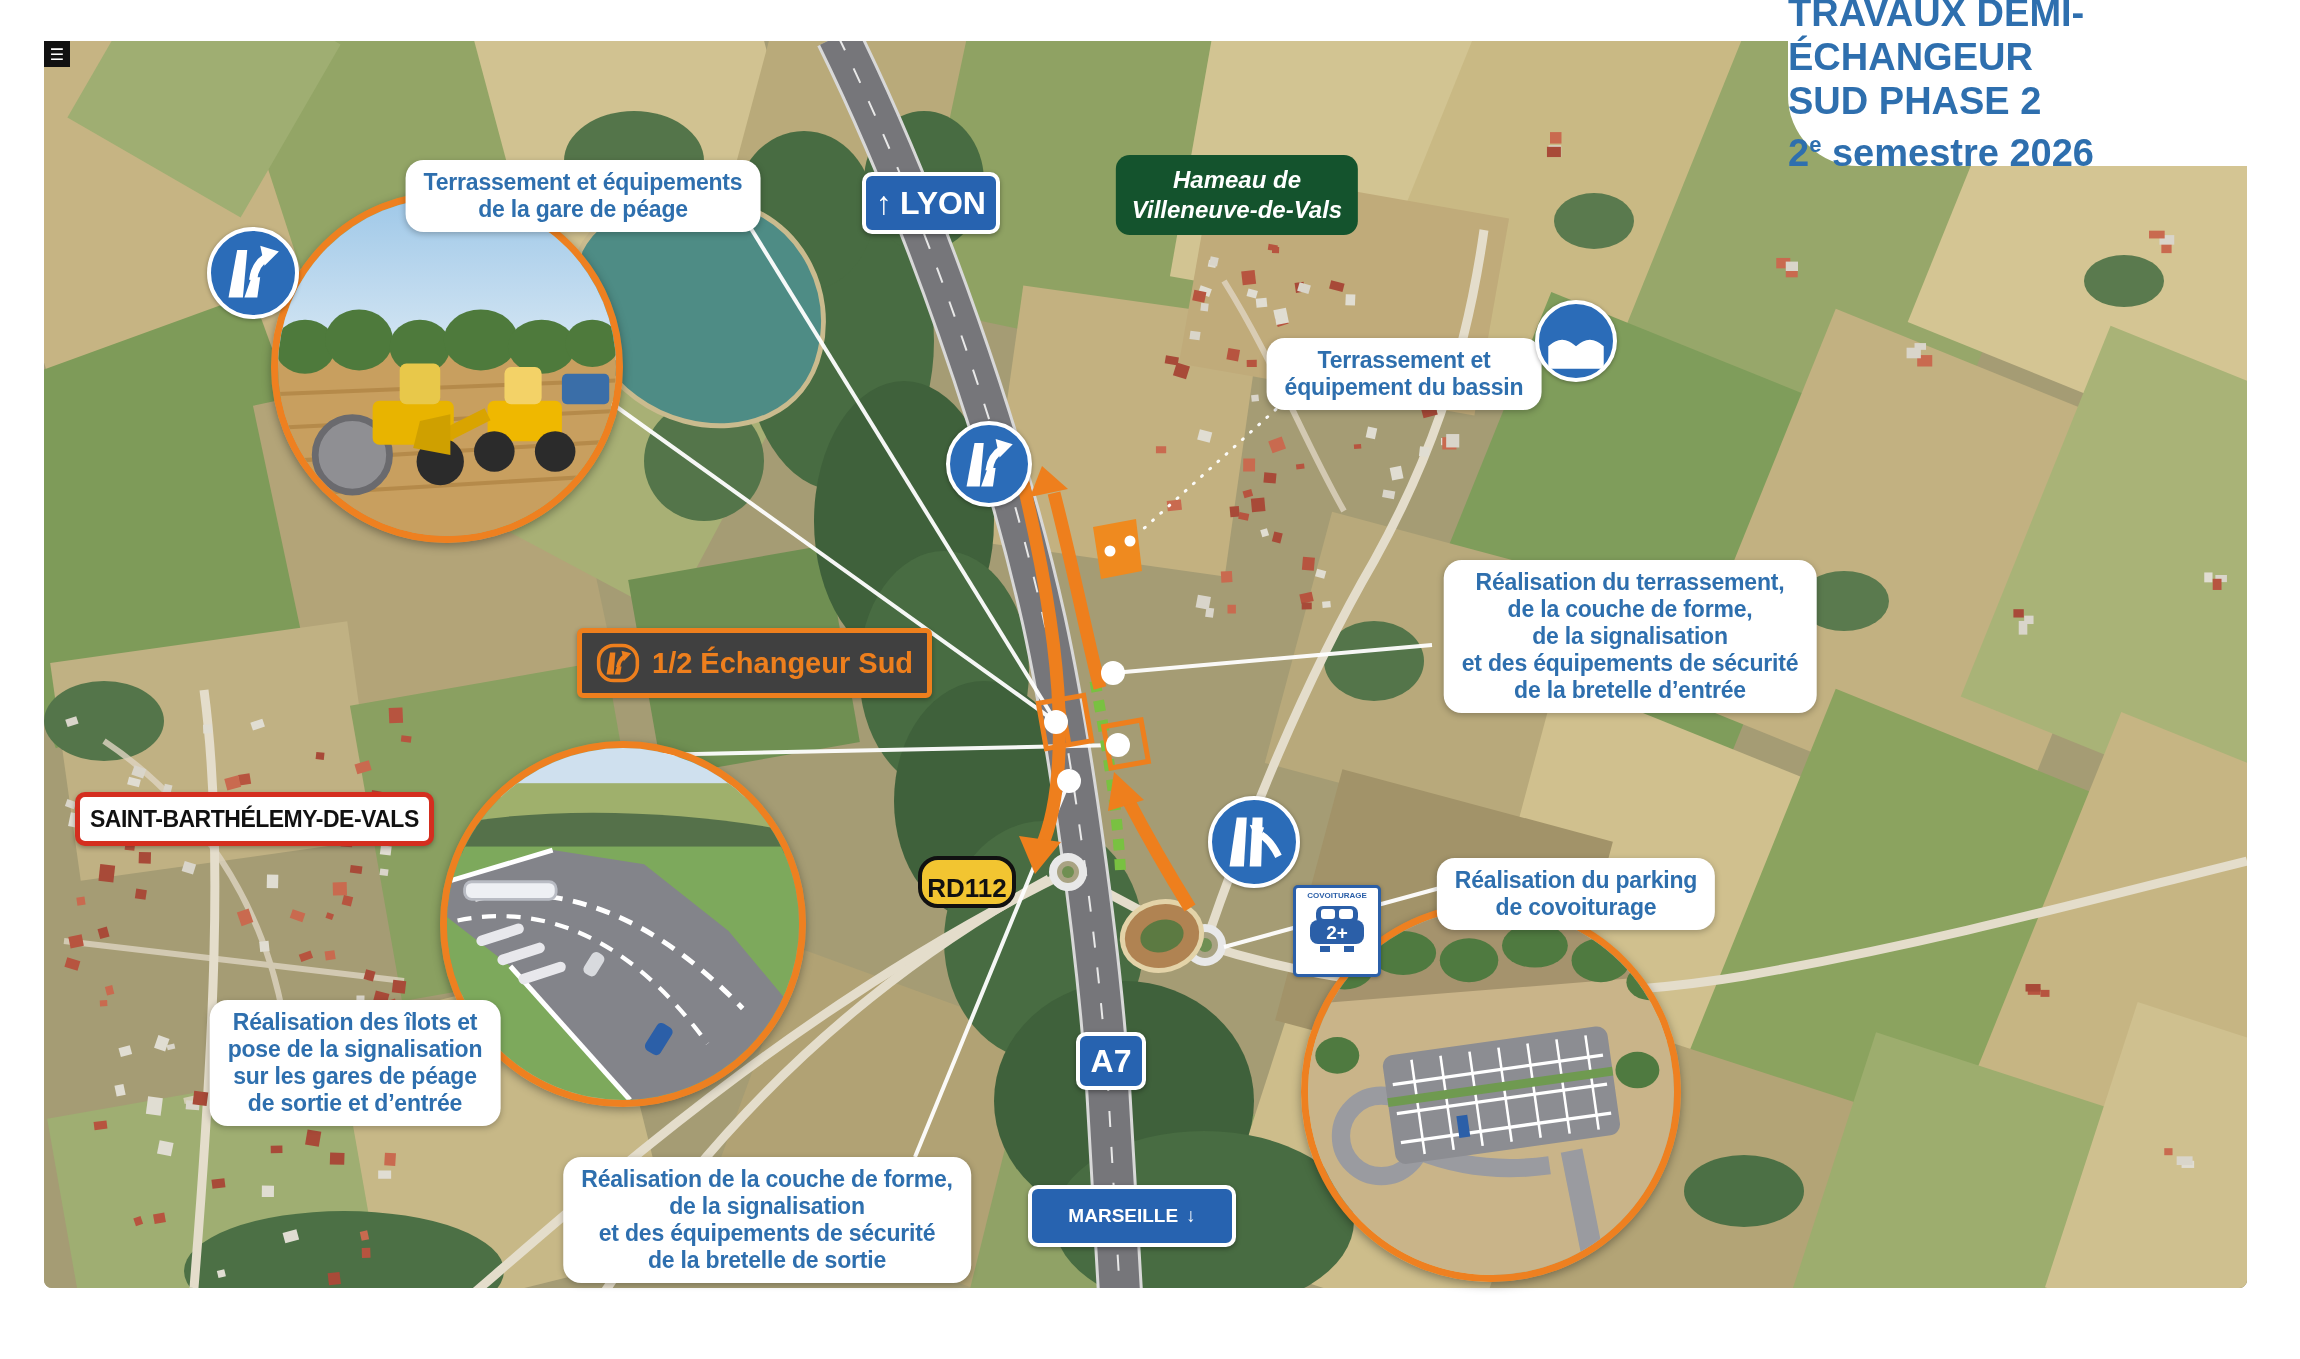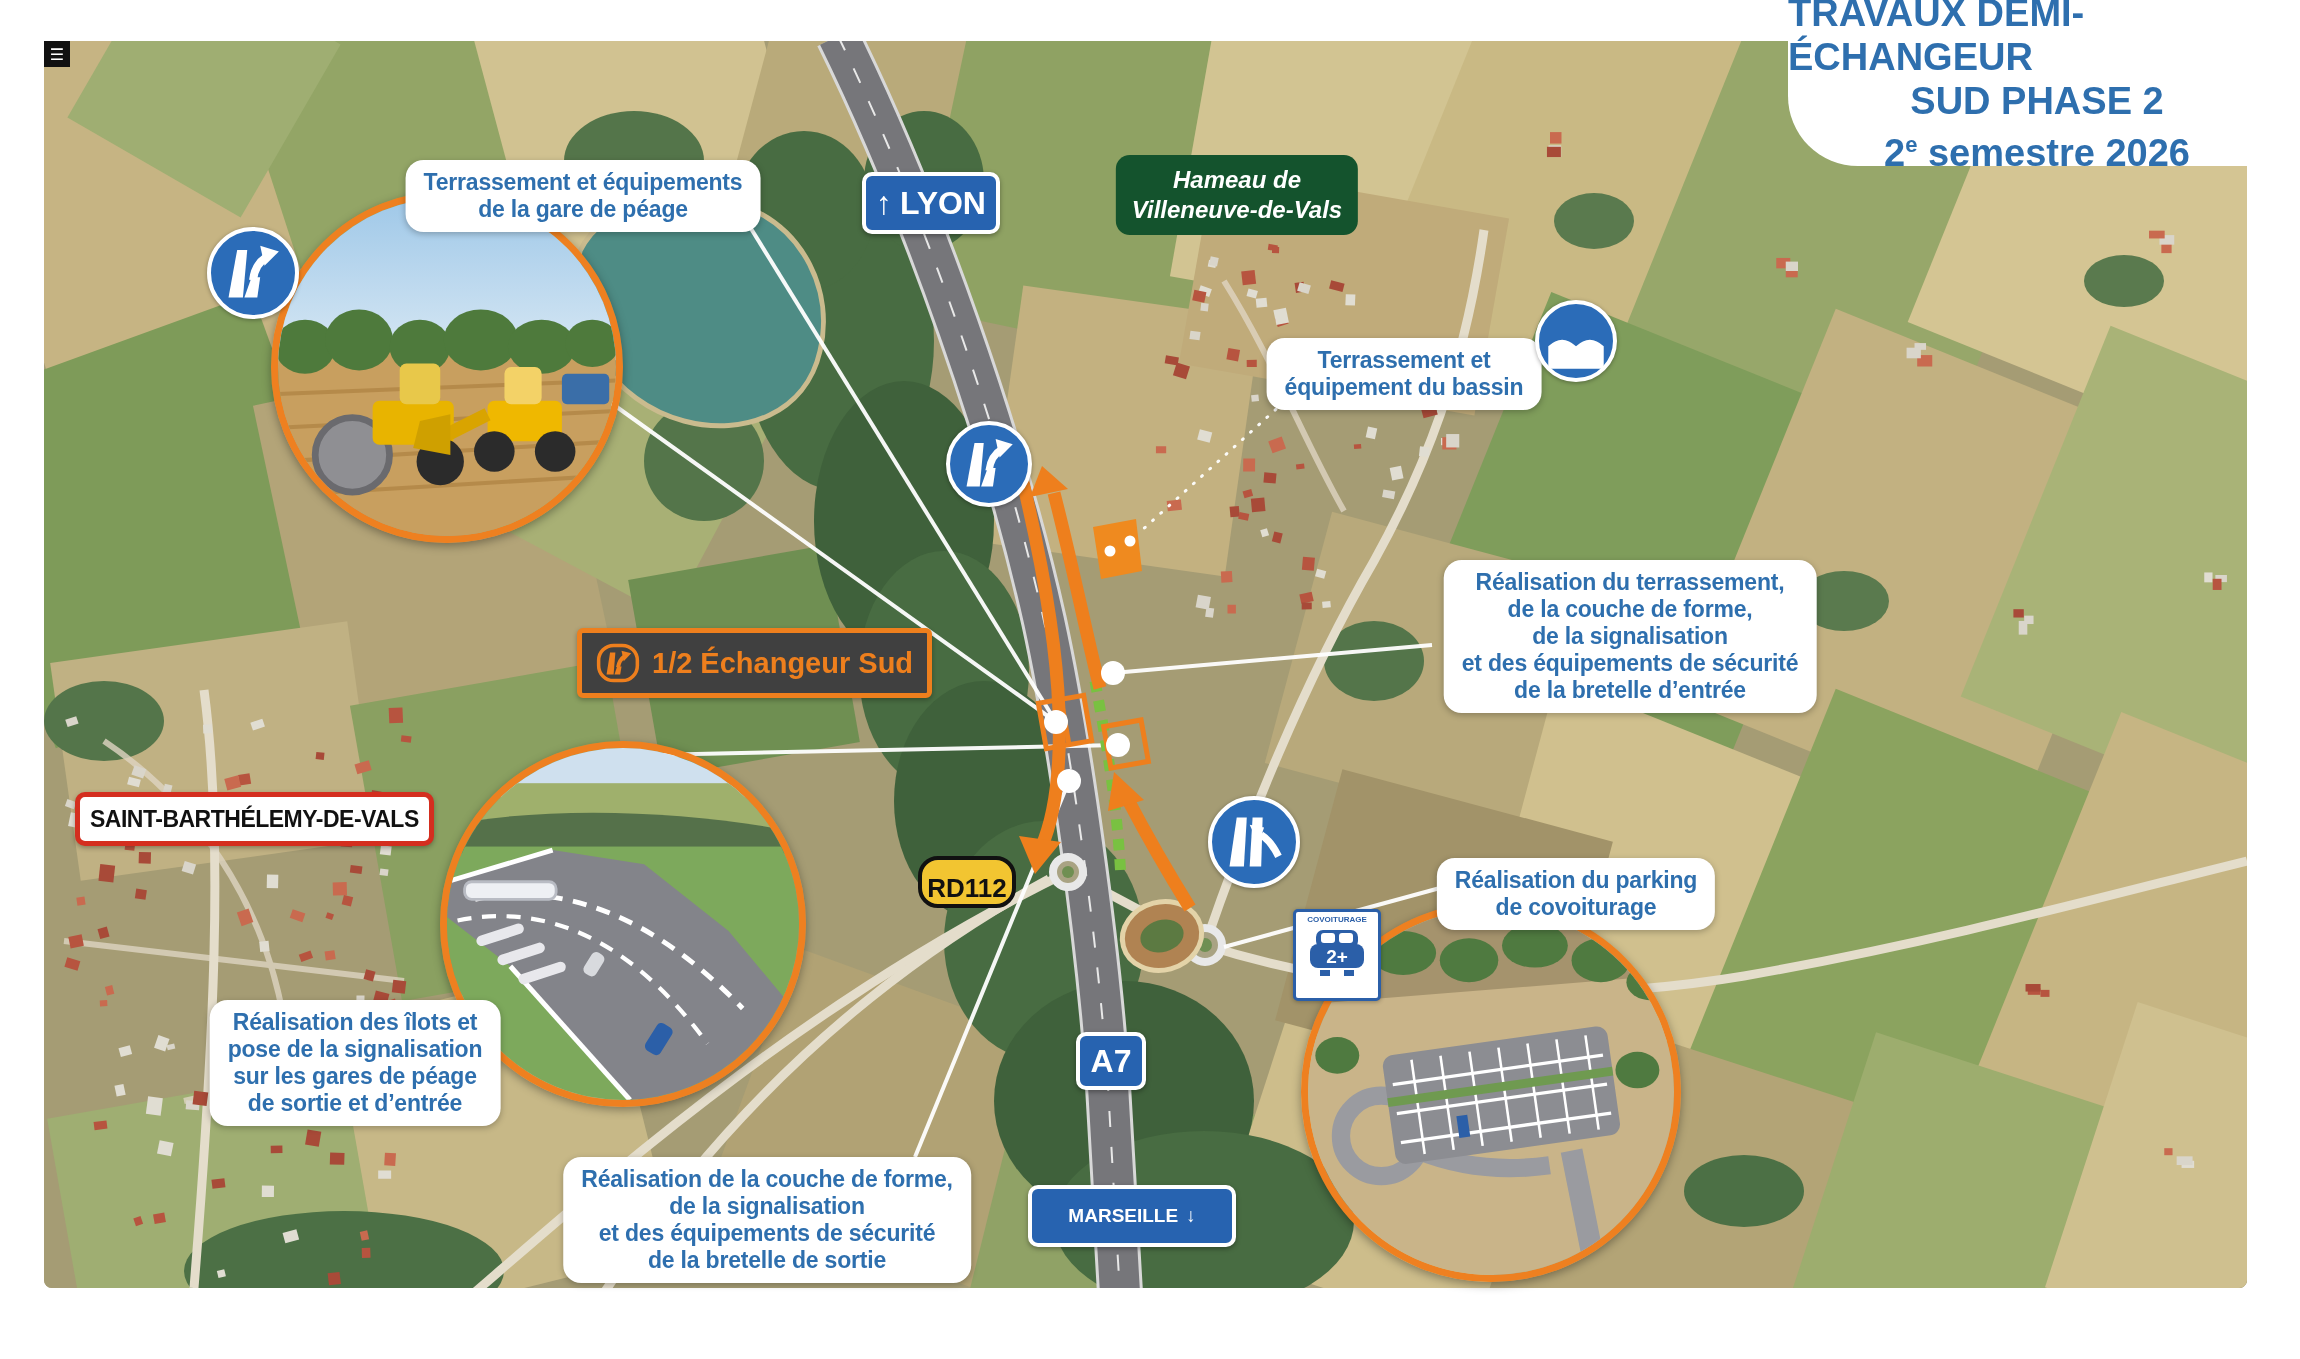--- a/index.html
+++ b/index.html
@@ -34,21 +34,21 @@
              color:#ee7f1d;font-weight:bold;font-size:29px;box-shadow:0 2px 5px rgba(0,0,0,.3);}
   .circle-icon{position:absolute;border-radius:50%;background:#2b6cb8;border:4px solid #fff;
                z-index:31;box-shadow:0 1px 4px rgba(0,0,0,.35);display:flex;align-items:center;
                justify-content:center;}
   .inset{position:absolute;border-radius:50%;border:7px solid #ee8020;overflow:hidden;z-index:20;
          box-shadow:0 3px 10px rgba(0,0,0,.35);}
   .inset svg{width:100%;height:100%;display:block;}
 
   .titlebox{position:absolute;left:1788px;top:0;right:0;height:166px;background:#ffffff;
             border-bottom-left-radius:70px;z-index:40;display:flex;flex-direction:column;
-            align-items:center;justify-content:center;color:#2e6fae;font-weight:bold;
+            align-items:flex-start;justify-content:center;color:#2e6fae;font-weight:bold;
             font-size:38px;line-height:44px;padding-right:14px;}
   .titlebox sup{font-size:22px;}
   .menubtn{position:absolute;left:44px;top:41px;width:26px;height:26px;background:#111;
            color:#fff;display:flex;align-items:center;justify-content:center;font-size:16px;
            z-index:41;cursor:pointer;}
   .carpool{position:absolute;width:82px;height:86px;background:#fff;border:3px solid #2b5fa8;
            border-radius:5px;z-index:31;display:flex;flex-direction:column;align-items:center;
            box-shadow:0 1px 4px rgba(0,0,0,.3);}
   .carpool .cp-top{font-size:8px;font-weight:bold;color:#2b5fa8;letter-spacing:0;margin-top:3px;
                    white-space:nowrap;}
@@ -509,21 +509,21 @@
         <polygon points="44,26 64,30 56,52"></polygon>
       </g>
     </svg>
   </div>
   <div class="circle-icon" style="left:1535px;top:300px;width:74px;height:74px;">
     <svg viewBox="0 0 100 100" width="66" height="66">
       <path d="M8,58 Q29,38 50,58 Q71,38 92,58 L92,92 L8,92 Z" fill="#ffffff"></path>
     </svg>
   </div>
 
-  <div class="carpool" style="left:1293px;top:885px;margin-top:24px;">
+  <div class="carpool" style="left:1293px;top:885px;">
     <div class="cp-top">COVOITURAGE</div>
     <svg viewBox="0 0 70 58" width="70" height="58">
       <rect x="14" y="6" width="42" height="18" rx="7" fill="#2b5fa8"></rect>
       <rect x="19" y="9" width="14" height="10" rx="3" fill="#ffffff"></rect>
       <rect x="37" y="9" width="14" height="10" rx="3" fill="#ffffff"></rect>
       <rect x="8" y="20" width="54" height="24" rx="8" fill="#2b5fa8"></rect>
       <rect x="18" y="46" width="10" height="6" fill="#2b5fa8"></rect>
       <rect x="42" y="46" width="10" height="6" fill="#2b5fa8"></rect>
       <text x="35" y="39" text-anchor="middle" font-size="19" font-weight="bold" font-family="Liberation Sans, sans-serif" fill="#ffffff">2+</text>
     </svg>

